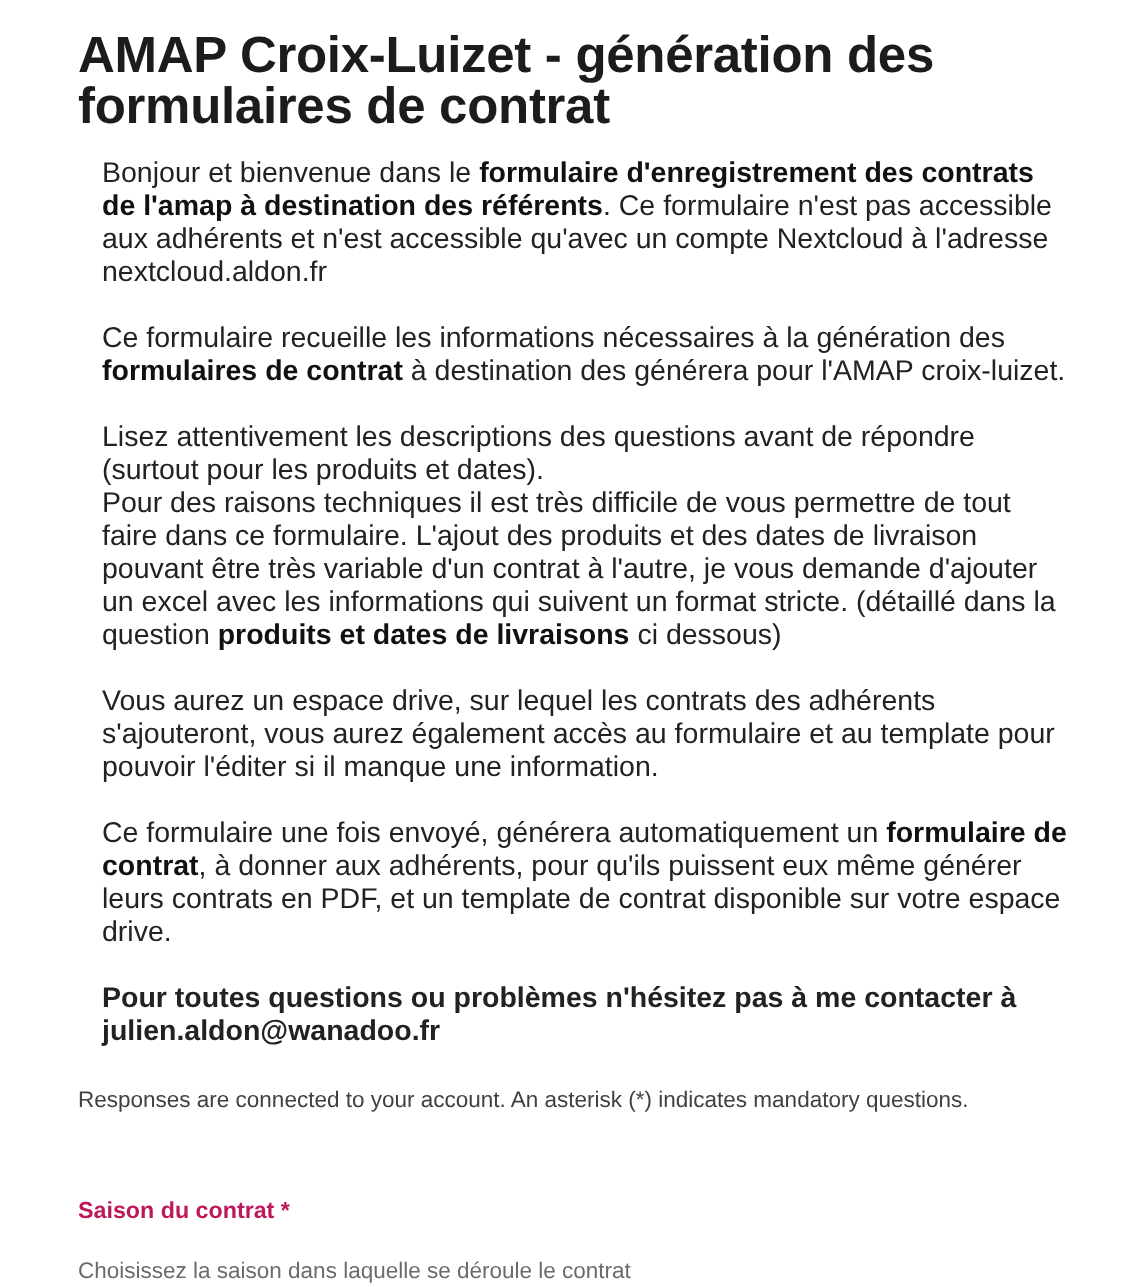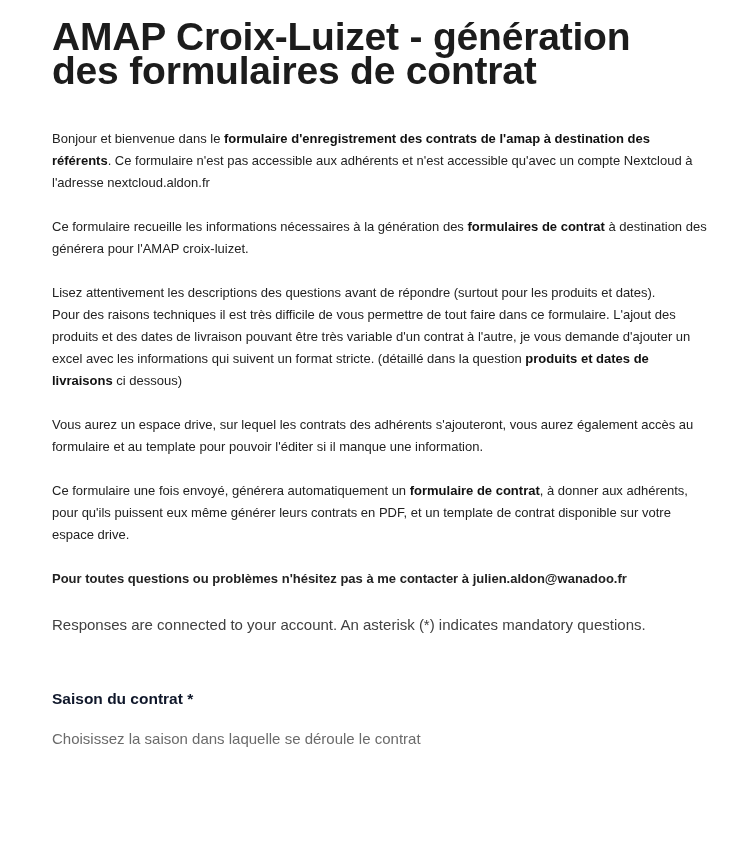--- a/index.html
+++ b/index.html
@@ -16,35 +16,35 @@
     -webkit-font-smoothing: antialiased;
   }
 
   .form-page {
     box-sizing: border-box;
     width: 756px;
     padding: 20px 24px 0 52px;
   }
 
   .form-title {
-    font-size: 39px;
+    font-size: 34px;
     line-height: 34px;
     font-weight: 700;
     letter-spacing: -0.2px;
     color: #1c1c1c;
-    margin: 0 0 40px 0;
+    margin: 0 0 17px 0;
     max-width: 600px;
     word-wrap: break-word;
   }
 
   .form-description {
-    font-size: 13px;
+    font-size: 19px;
     line-height: 22px;
     color: #222222;
-    margin: 0;
+    margin: 16px;
     max-width: 660px;
   }
   .form-description p {
     margin: 0 0 22px 0;
     white-space: pre-line;
   }
   .form-description p:last-child {
     margin-bottom: 0;
     font-weight: bold;
   }
@@ -61,21 +61,21 @@
   }
 
   .question-block {
     margin-top: 52px;
   }
 
   .question-title {
     font-size: 15.5px;
     line-height: 22px;
     font-weight: 700;
-    color: #0f172a;
+    color: #be185d;
     margin: 0 0 18px 0;
   }
 
   .question-description {
     font-size: 15px;
     line-height: 22px;
     color: #6b6b6b;
     margin: 0 0 18px 0;
   }
 

